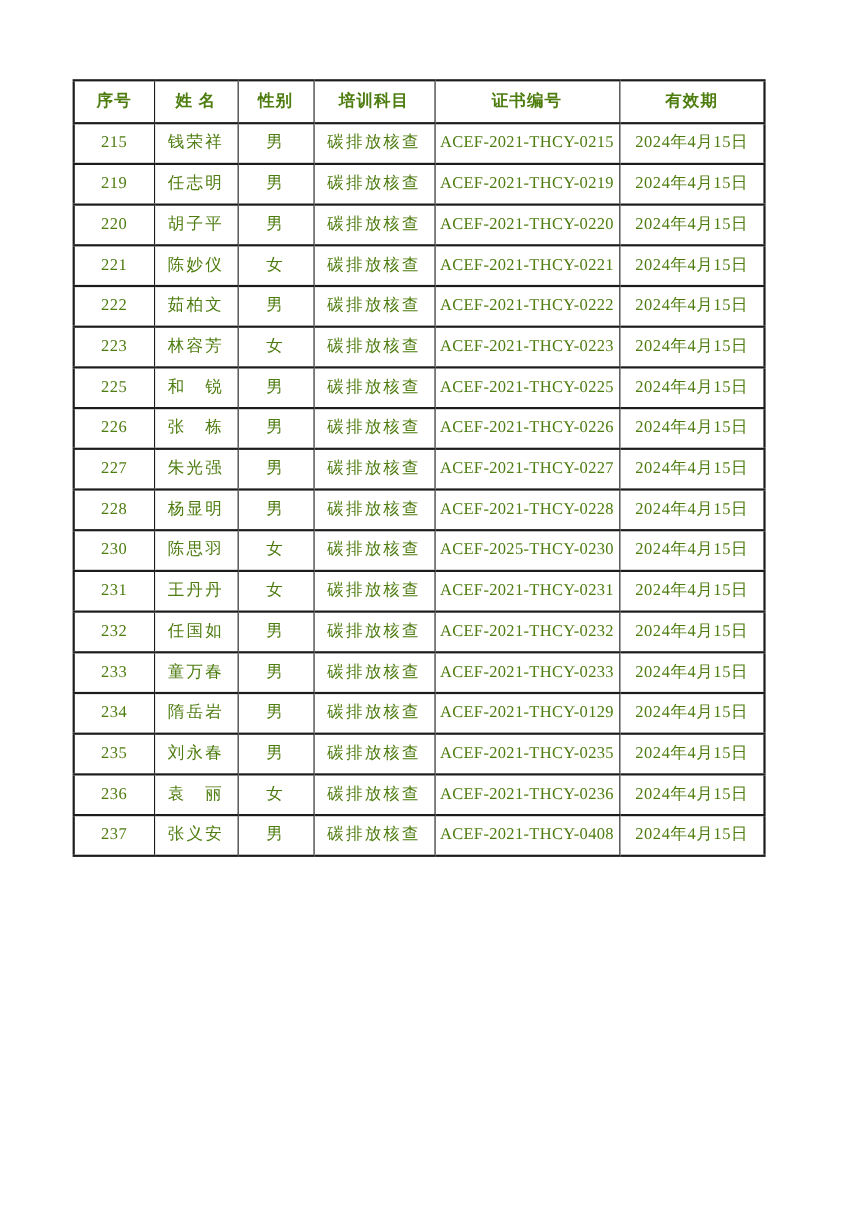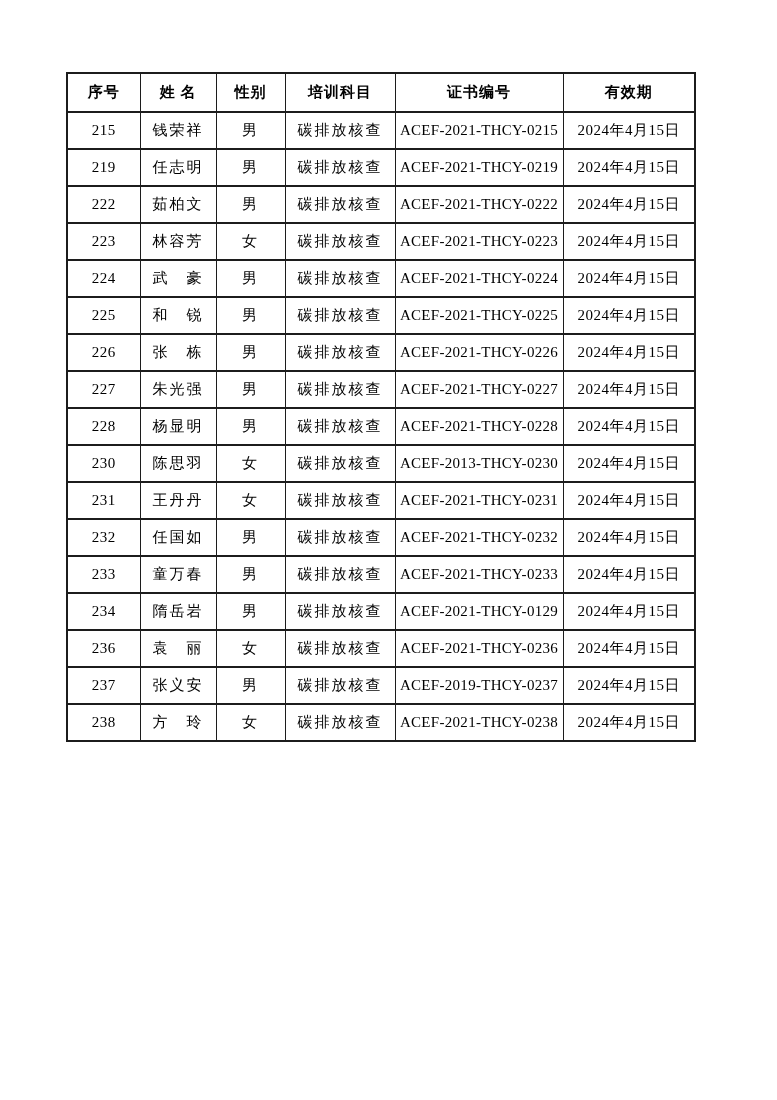--- a/index.html
+++ b/index.html
@@ -7,21 +7,21 @@
     padding: 0;
     background: #ffffff;
   }
   .page {
     position: relative;
     width: 777px;
     height: 1100px;
     background: #ffffff;
     overflow: hidden;
     font-family: "Liberation Serif", "DejaVu Serif", serif;
-    color: #000000;
+    color: #4d7c0f;
   }
   table.cert-table {
     position: absolute;
     left: 66px;
     top: 72px;
     width: 628px;
     border-collapse: collapse;
     table-layout: fixed;
     border: 2px solid #1c1c1c;
   }
@@ -95,44 +95,52 @@
   </tr>
         <tr>
     <td class="cell-num">219</td>
     <td class="cell-zh">任志明</td>
     <td class="cell-zh">男</td>
     <td class="cell-zh">碳排放核查</td>
     <td class="cell-cert">ACEF-2021-THCY-0219</td>
     <td class="cell-date">2024年4月15日</td>
   </tr>
         <tr>
+    <td class="cell-num">220</td>
+    <td class="cell-zh">胡子平</td>
+    <td class="cell-zh">男</td>
+    <td class="cell-zh">碳排放核查</td>
+    <td class="cell-cert">ACEF-2021-THCY-0220</td>
+    <td class="cell-date">2024年4月15日</td>
+  </tr>
+        <tr>
+    <td class="cell-num">221</td>
+    <td class="cell-zh">陈妙仪</td>
+    <td class="cell-zh">女</td>
+    <td class="cell-zh">碳排放核查</td>
+    <td class="cell-cert">ACEF-2021-THCY-0221</td>
+    <td class="cell-date">2024年4月15日</td>
+  </tr>
+        <tr>
     <td class="cell-num">222</td>
     <td class="cell-zh">茹柏文</td>
     <td class="cell-zh">男</td>
     <td class="cell-zh">碳排放核查</td>
     <td class="cell-cert">ACEF-2021-THCY-0222</td>
     <td class="cell-date">2024年4月15日</td>
   </tr>
         <tr>
     <td class="cell-num">223</td>
     <td class="cell-zh">林容芳</td>
     <td class="cell-zh">女</td>
     <td class="cell-zh">碳排放核查</td>
     <td class="cell-cert">ACEF-2021-THCY-0223</td>
     <td class="cell-date">2024年4月15日</td>
   </tr>
         <tr>
-    <td class="cell-num">224</td>
-    <td class="cell-zh">武　豪</td>
-    <td class="cell-zh">男</td>
-    <td class="cell-zh">碳排放核查</td>
-    <td class="cell-cert">ACEF-2021-THCY-0224</td>
-    <td class="cell-date">2024年4月15日</td>
-  </tr>
-        <tr>
     <td class="cell-num">225</td>
     <td class="cell-zh">和　锐</td>
     <td class="cell-zh">男</td>
     <td class="cell-zh">碳排放核查</td>
     <td class="cell-cert">ACEF-2021-THCY-0225</td>
     <td class="cell-date">2024年4月15日</td>
   </tr>
         <tr>
     <td class="cell-num">226</td>
     <td class="cell-zh">张　栋</td>
@@ -155,21 +163,21 @@
     <td class="cell-zh">男</td>
     <td class="cell-zh">碳排放核查</td>
     <td class="cell-cert">ACEF-2021-THCY-0228</td>
     <td class="cell-date">2024年4月15日</td>
   </tr>
         <tr>
     <td class="cell-num">230</td>
     <td class="cell-zh">陈思羽</td>
     <td class="cell-zh">女</td>
     <td class="cell-zh">碳排放核查</td>
-    <td class="cell-cert">ACEF-2013-THCY-0230</td>
+    <td class="cell-cert">ACEF-2025-THCY-0230</td>
     <td class="cell-date">2024年4月15日</td>
   </tr>
         <tr>
     <td class="cell-num">231</td>
     <td class="cell-zh">王丹丹</td>
     <td class="cell-zh">女</td>
     <td class="cell-zh">碳排放核查</td>
     <td class="cell-cert">ACEF-2021-THCY-0231</td>
     <td class="cell-date">2024年4月15日</td>
   </tr>
@@ -191,38 +199,38 @@
   </tr>
         <tr>
     <td class="cell-num">234</td>
     <td class="cell-zh">隋岳岩</td>
     <td class="cell-zh">男</td>
     <td class="cell-zh">碳排放核查</td>
     <td class="cell-cert">ACEF-2021-THCY-0129</td>
     <td class="cell-date">2024年4月15日</td>
   </tr>
         <tr>
+    <td class="cell-num">235</td>
+    <td class="cell-zh">刘永春</td>
+    <td class="cell-zh">男</td>
+    <td class="cell-zh">碳排放核查</td>
+    <td class="cell-cert">ACEF-2021-THCY-0235</td>
+    <td class="cell-date">2024年4月15日</td>
+  </tr>
+        <tr>
     <td class="cell-num">236</td>
     <td class="cell-zh">袁　丽</td>
     <td class="cell-zh">女</td>
     <td class="cell-zh">碳排放核查</td>
     <td class="cell-cert">ACEF-2021-THCY-0236</td>
     <td class="cell-date">2024年4月15日</td>
   </tr>
         <tr>
     <td class="cell-num">237</td>
     <td class="cell-zh">张义安</td>
     <td class="cell-zh">男</td>
     <td class="cell-zh">碳排放核查</td>
-    <td class="cell-cert">ACEF-2019-THCY-0237</td>
-    <td class="cell-date">2024年4月15日</td>
-  </tr>
-        <tr>
-    <td class="cell-num">238</td>
-    <td class="cell-zh">方　玲</td>
-    <td class="cell-zh">女</td>
-    <td class="cell-zh">碳排放核查</td>
-    <td class="cell-cert">ACEF-2021-THCY-0238</td>
+    <td class="cell-cert">ACEF-2021-THCY-0408</td>
     <td class="cell-date">2024年4月15日</td>
   </tr>
       </tbody>
   </table>
 </div>
 
 </body></html>

